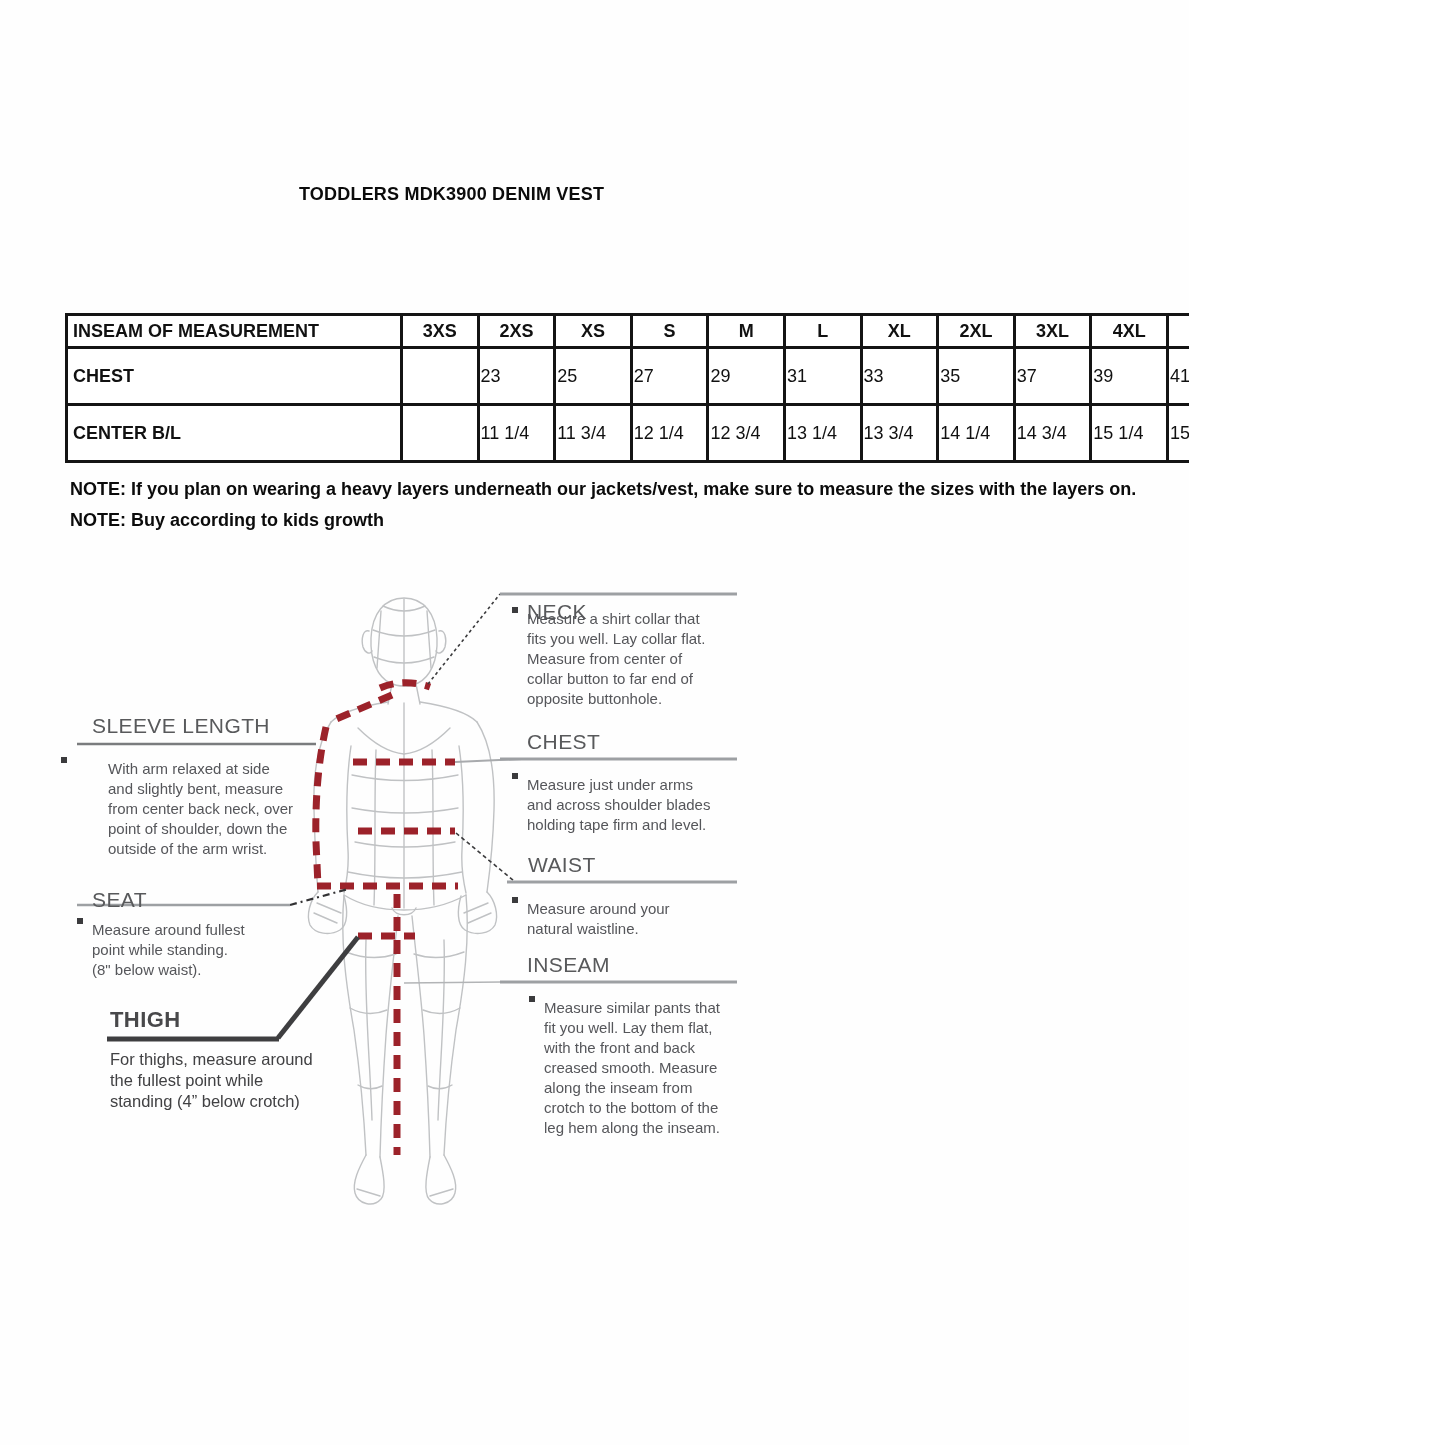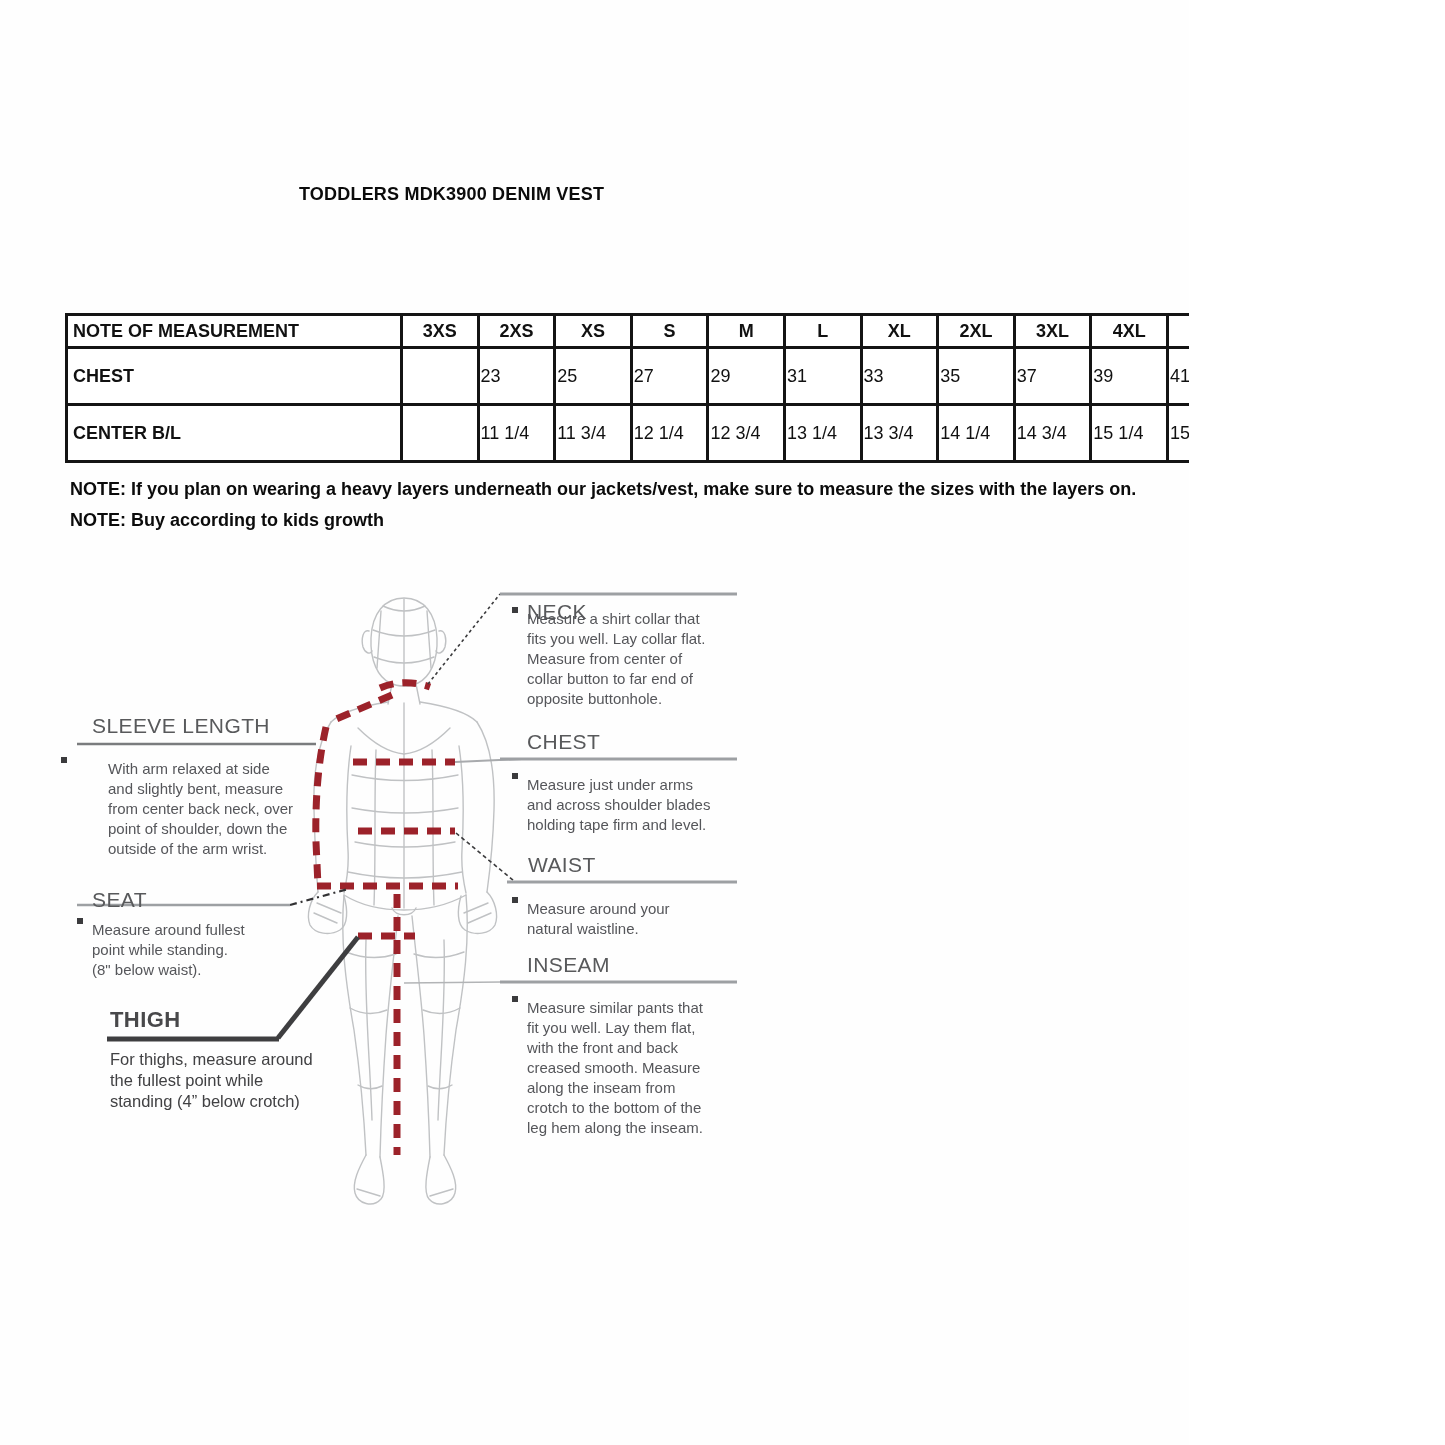--- a/index.html
+++ b/index.html
@@ -50,21 +50,21 @@
       <col class="c-size">
         <col class="c-size">
         <col class="c-size">
         <col class="c-size">
         <col class="c-size">
       <col class="c-size">
         <col class="c-size">
     </colgroup>
     <thead>
       <tr>
-        <th class="pom">NOTE OF MEASUREMENT</th>
+        <th class="pom">INSEAM OF MEASUREMENT</th>
         <th>3XS</th>
         <th>2XS</th>
         <th>XS</th>
         <th>S</th>
         <th>M</th>
         <th>L</th>
         <th>XL</th>
         <th>2XL</th>
         <th>3XL</th>
         <th>4XL</th>
@@ -219,21 +219,21 @@
   </div>
 
   <div class="abs dlabel" style="left:528px;top:853px;">WAIST</div>
   <div class="abs dtext" style="left:512px;top:890px;width:215px;">
     <span class="bullet"></span>
     <span class="txt">Measure around your
 natural waistline.</span>
   </div>
 
   <div class="abs dlabel" style="left:527px;top:953px;">INSEAM</div>
-  <div class="abs dtext" style="left:512px;top:989px;width:225px;">
+  <div class="abs dtext" style="left:512px;top:989px;width:225px;justify-content:center;">
     <span class="bullet"></span>
     <span class="txt">Measure similar pants that
 fit you well. Lay them flat,
 with the front and back
 creased smooth. Measure
 along the inseam from
 crotch to the bottom of the
 leg hem along the inseam.</span>
   </div>
 

